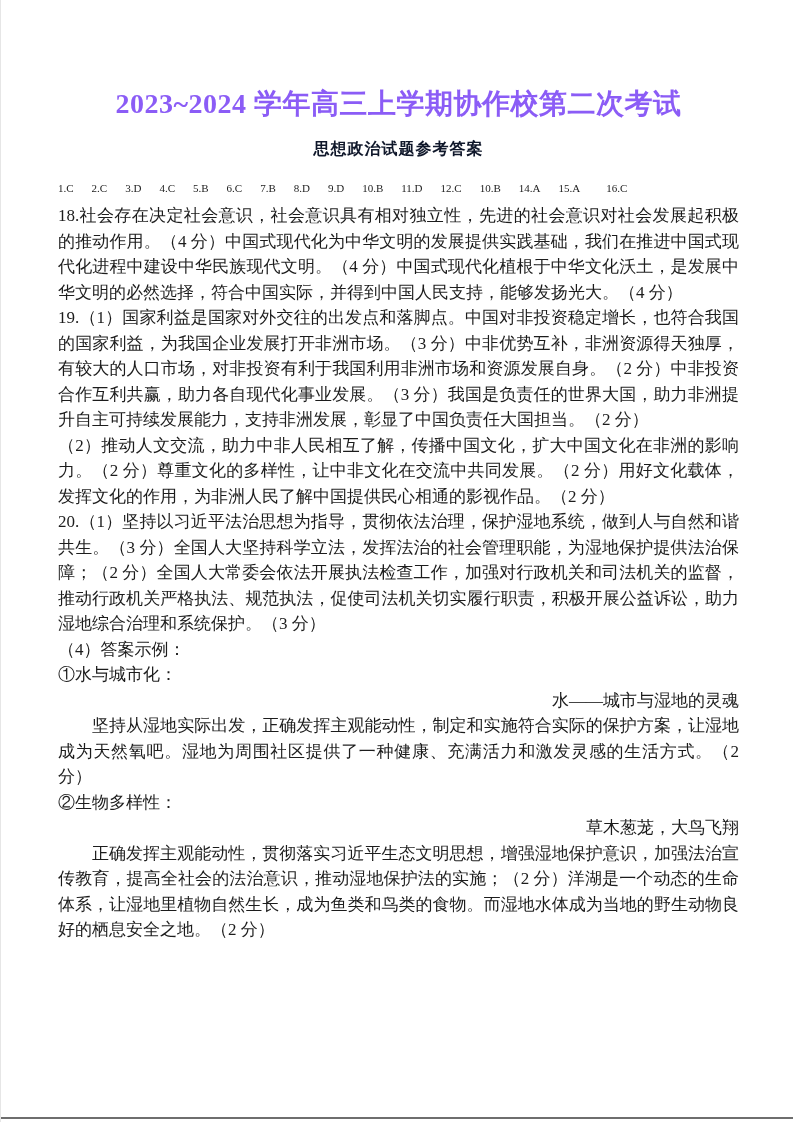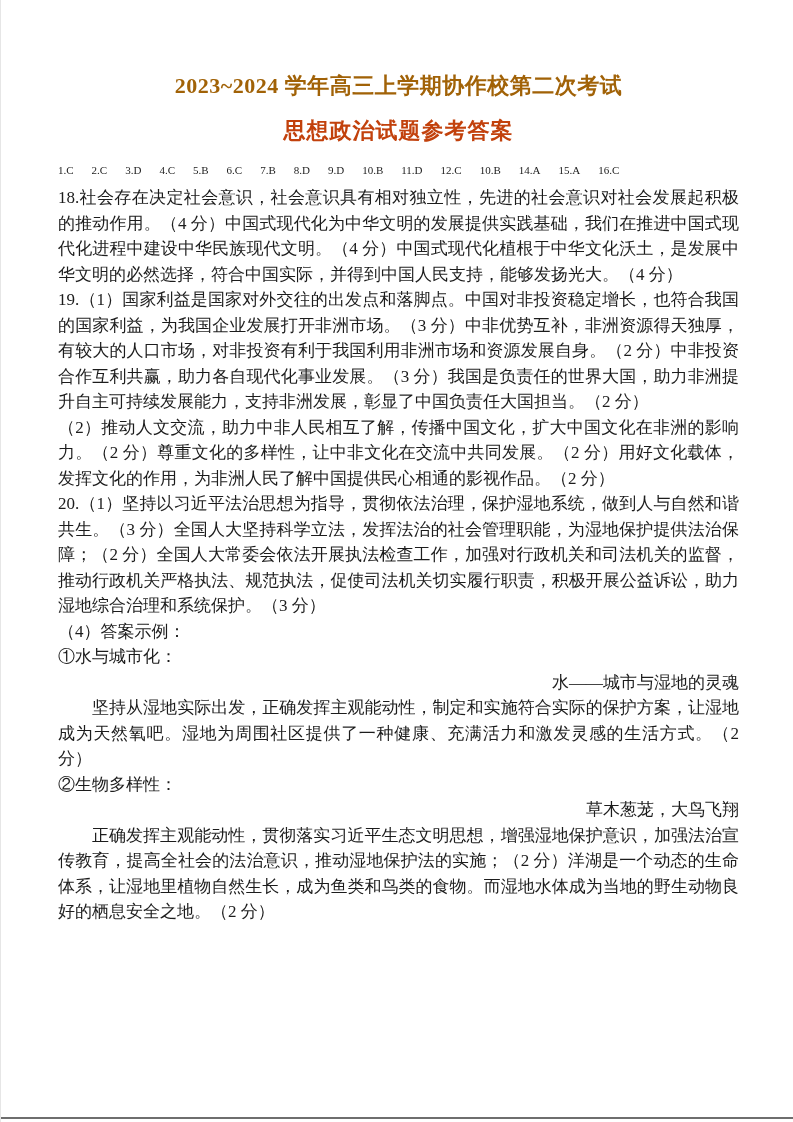--- a/index.html
+++ b/index.html
@@ -15,48 +15,48 @@
     background: #ffffff;
     border-left: 1px solid #e6e6e6;
   }
   .content {
     position: absolute;
     left: 57px; top: 0;
     width: 681px;
   }
   
   .title {
-    margin-top: 72px;
+    margin-top: 90px;
     text-align: center;
     font-weight: bold;
-    font-size: 22px;
+    font-size: 28px;
     line-height: 28px;
     letter-spacing: 0.5px;
-    color: #a16207;
+    color: #8b5cf6;
   }
   .subtitle {
     margin-top: 17px;
     text-align: center;
     font-weight: bold;
-    font-size: 22px;
+    font-size: 16px;
     line-height: 28px;
     letter-spacing: 1px;
-    color: #c2410c;
+    color: #0f172a;
   }
   
   .answers {
     margin-top: 13px;
     display: flex;
     flex-wrap: nowrap;
     gap: 18px;
     font-size: 11px;
     line-height: 25px;
     white-space: nowrap;
   }
-  .answers span:last-child { }
+  .answers span:last-child { margin-left: 8px; }
   
   .bodytext {
     margin-top: 2px;
     font-size: 17px;
     line-height: 25.5px;
     text-align: justify;
     text-justify: inter-character;
   }
   .bodytext p { margin: 0; }
   .indent2 { text-indent: 2em; }

